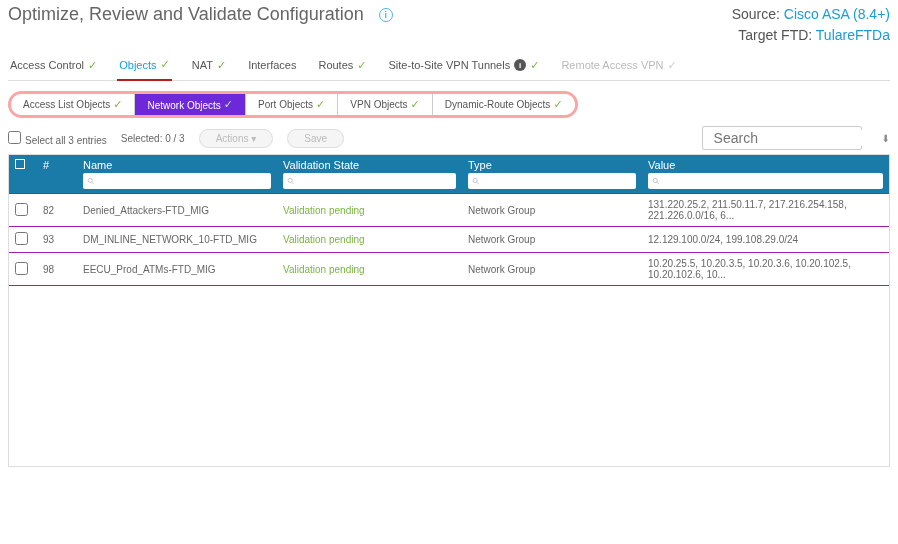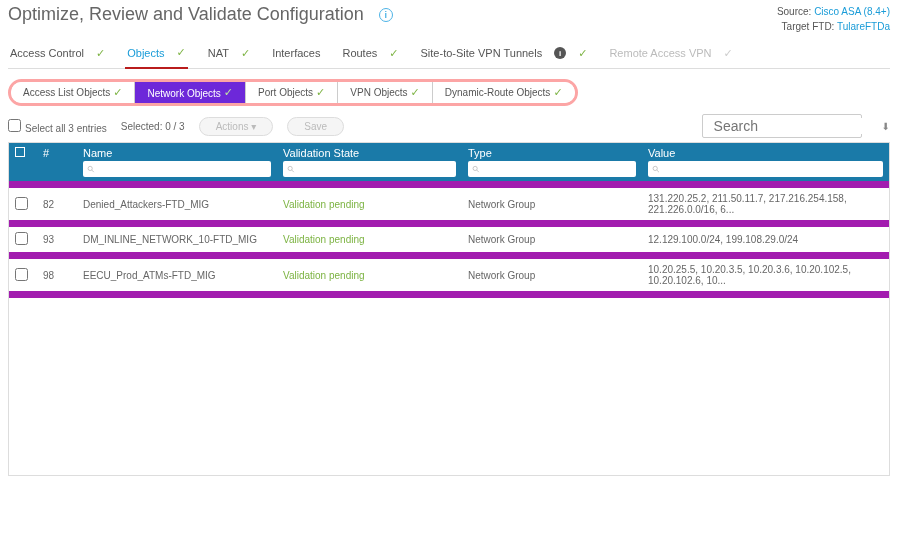--- a/index.html
+++ b/index.html
@@ -1,24 +1,24 @@
 <!DOCTYPE html>
 <html><head>
 <meta charset="utf-8">
 <style>
   * { box-sizing: border-box; margin: 0; padding: 0; }
   body { font-family: Arial, Helvetica, sans-serif; font-size: 11px; color: #555; background: #fff; width: 898px; }
   .container { padding: 0 8px; }
   .header { display: flex; justify-content: space-between; align-items: flex-start; padding: 4px 0 2px 0; }
   .title { font-size: 18px; color: #666; font-weight: 400; display: flex; align-items: center; gap: 15px; }
   .info-circle { width: 14px; height: 14px; border: 1.5px solid #4db3e6; border-radius: 50%; display: inline-flex; align-items: center; justify-content: center; color: #4db3e6; font-size: 9px; font-weight: bold; }
-  .meta { font-size: 10px; color: #555; text-align: right; line-height: 1.5; }
+  .meta { font-size: 14px; color: #555; text-align: right; line-height: 1.5; }
   .meta a { color: #1a9cd8; text-decoration: none; }
   .tabs { display: flex; gap: 18px; border-bottom: 1px solid #ddd; padding: 6px 0 0 0; font-size: 11px; }
-  .tab { display: flex; align-items: center; gap: 12px; padding: 4px 2px 8px 2px; color: #555; cursor: pointer; }
+  .tab { display: flex; align-items: center; gap: 4px; padding: 4px 2px 8px 2px; color: #555; cursor: pointer; }
   .tab.active { color: #1a9cd8; border-bottom: 2px solid #b91c1c; margin-bottom: -1px; }
   .tab.disabled { color: #bbb; cursor: default; }
   .check { color: #7cb342; font-size: 11px; }
   .info-badge { width: 12px; height: 12px; background: #555; color: #fff; border-radius: 50%; display: inline-flex; align-items: center; justify-content: center; font-size: 8px; font-weight: bold; }
   .subtabs-row { display: flex; justify-content: space-between; align-items: center; margin-top: 10px; }
   .pills { display: flex; border: 3px solid #fca5a5; border-radius: 14px; overflow: hidden; }
   .pill { padding: 4px 12px; font-size: 10px; color: #555; border-right: 1px solid #ccc; cursor: pointer; display: flex; align-items: center; gap: 3px; background: #fff; }
   .pill:last-child { border-right: none; }
   .pill.active { background: #6d28d9; color: #fff; align-items: flex-end; }
   .pill.active .check { color: #bfe8a0; }
@@ -34,21 +34,21 @@
   thead { background: #1a7aa8; color: #fff; }
   thead th { text-align: left; font-weight: 400; font-size: 11px; padding: 4px 6px; vertical-align: top; }
   .col-check { width: 28px; }
   .col-num { width: 40px; }
   .col-name { width: 200px; margin-top: 6px; }
   .col-valid { width: 185px; }
   .col-type { width: 180px; margin-top: 34px; }
   .filter-input { display: flex; align-items: center; background: #fff; border-radius: 2px; padding: 1px 4px; margin-top: 2px; }
   .filter-input svg { width: 9px; height: 9px; fill: #999; margin-right: 3px; }
   .filter-input input { border: none; outline: none; font-size: 9px; height: 14px; width: 100%; }
-  tbody tr { border-top: 7px solid #a21caf; }
+  tbody tr { border-top: 1px solid #a21caf; }
   tbody td { padding: 5px 6px; font-size: 10px; color: #666; vertical-align: middle; }
   tbody input[type=checkbox] { }
   .pending { color: #7cb342; }
   .table-body-space { height: 180px; }
   .pager { display: flex; align-items: center; gap: 6px; margin-top: 92px; font-size: 10px; color: #888; }
   .pager input { width: 24px; height: 16px; text-align: center; border: 1px solid #ccc; font-size: 10px; }
   .pager-btn { color: #bbb; cursor: pointer; font-size: 10px; }
   .checkbox-header { width: 10px; height: 10px; border: 1px solid #fff; display: inline-block; }
 </style>
 </head>

